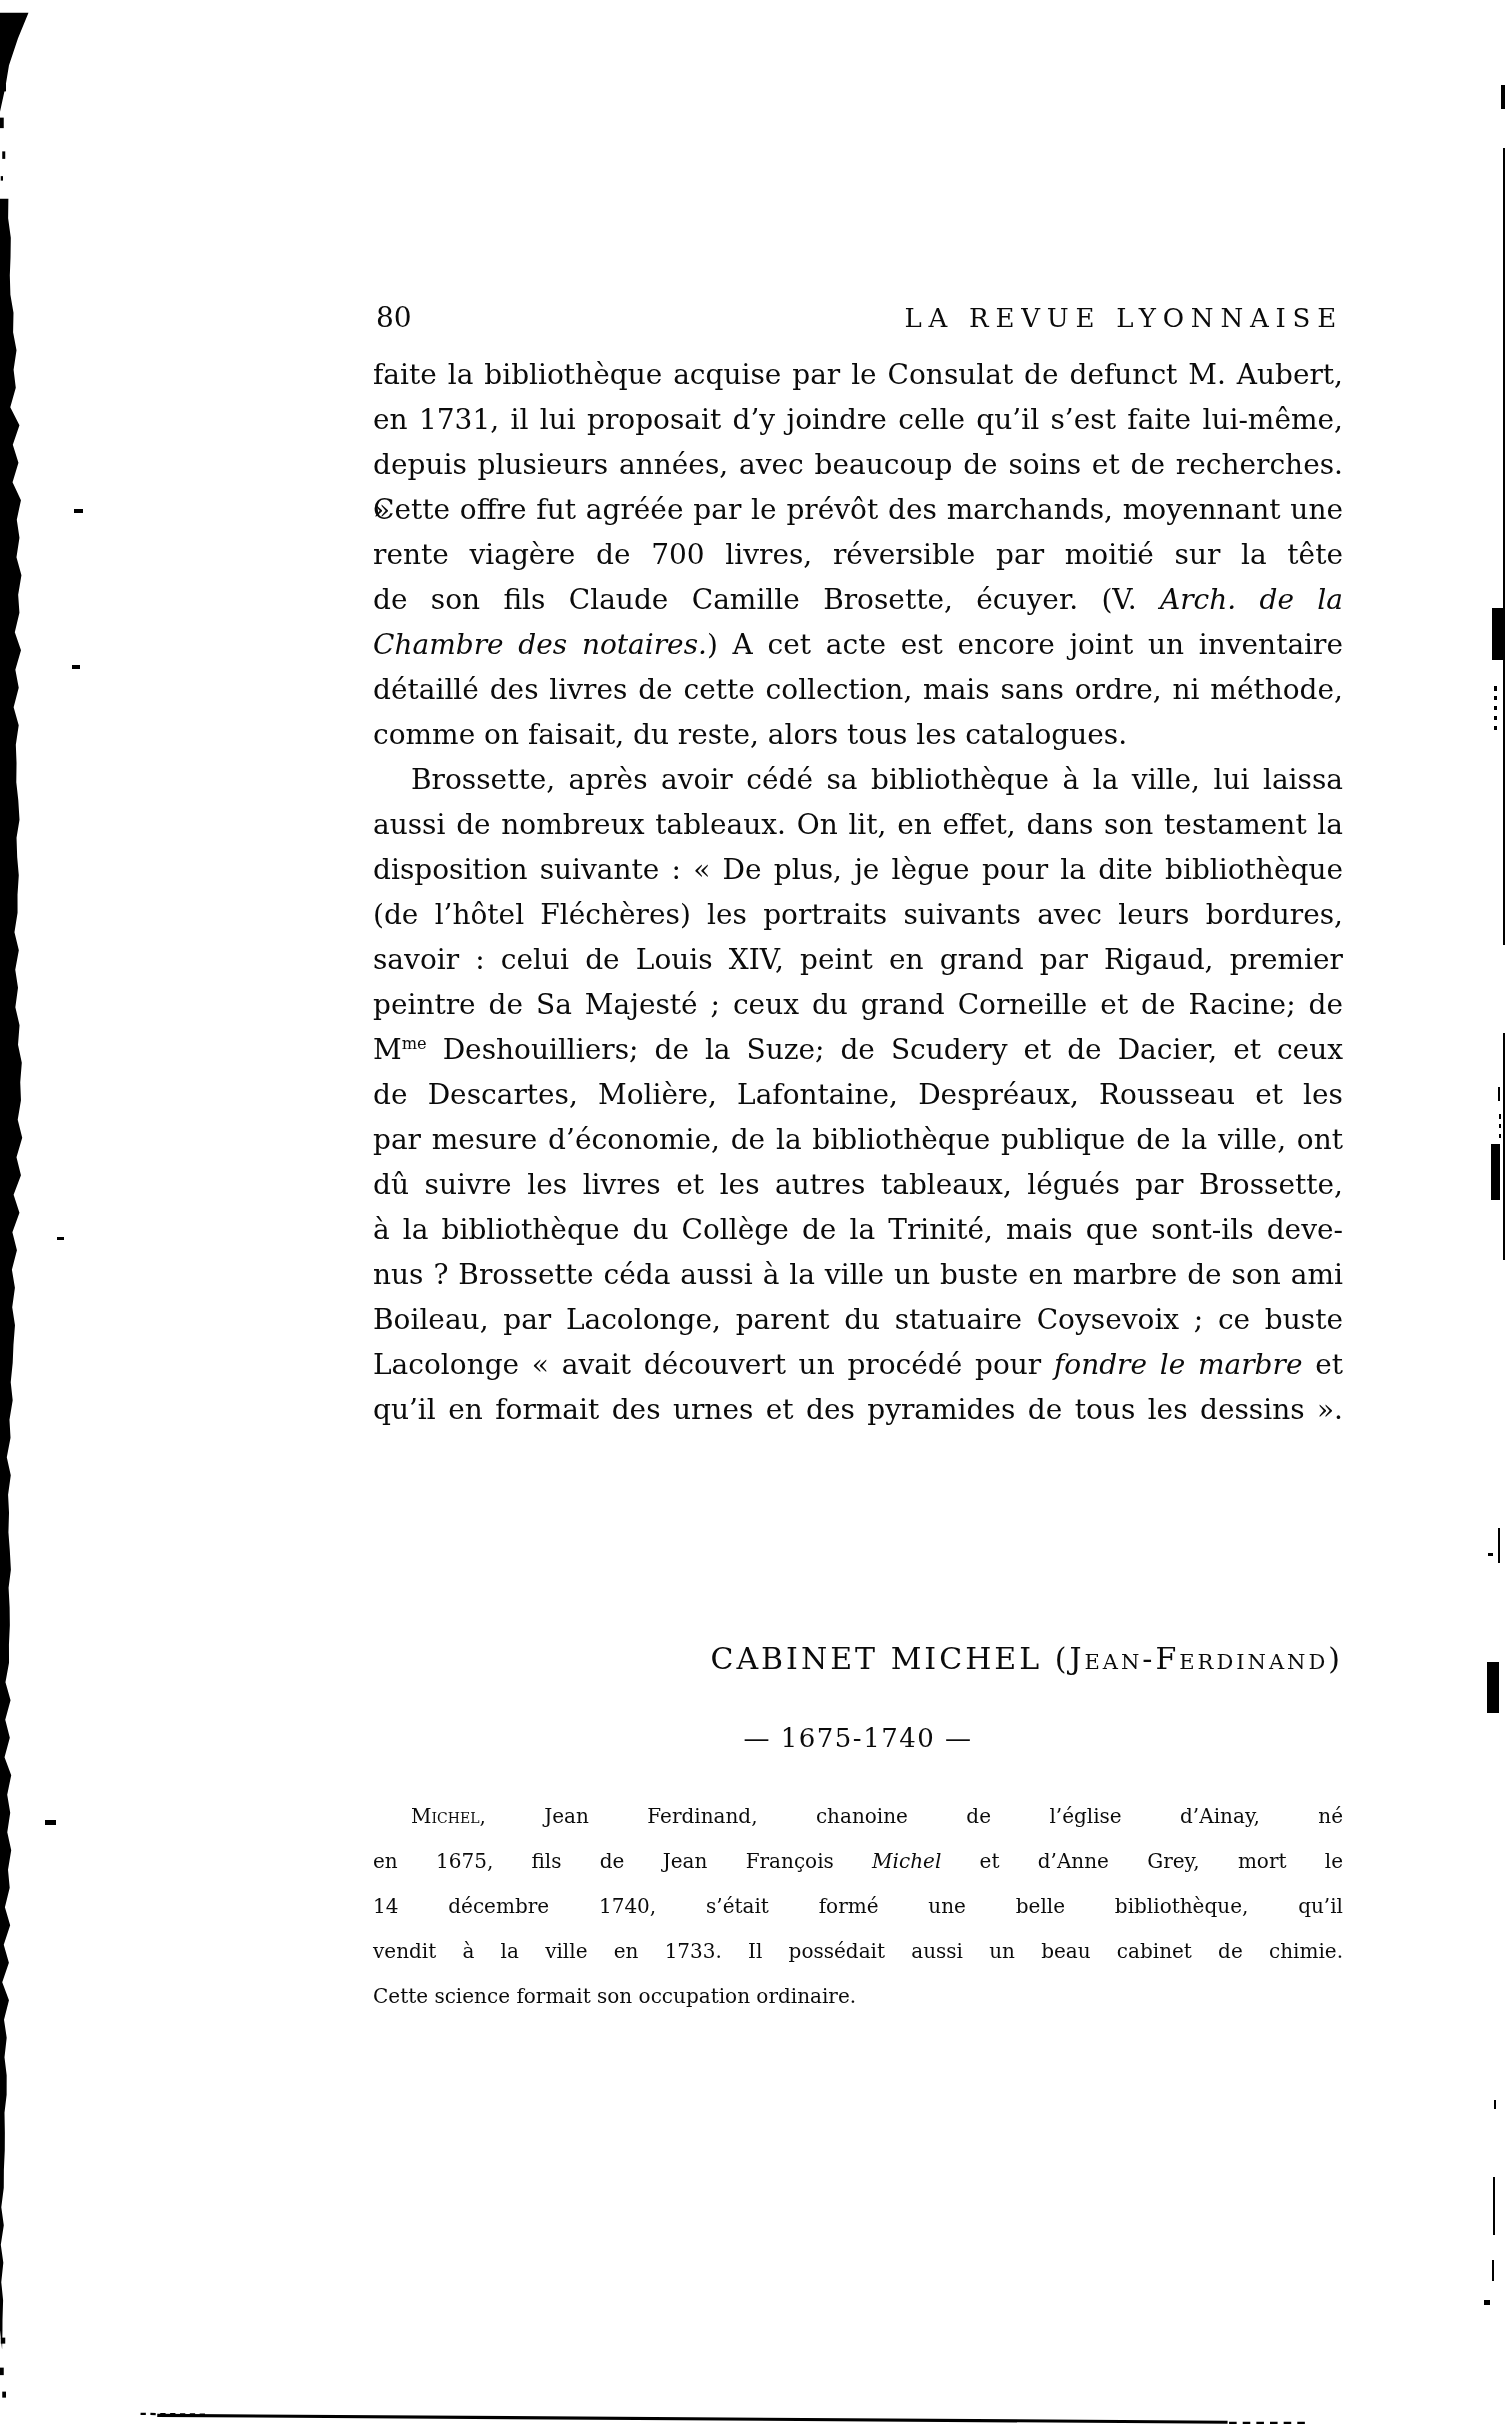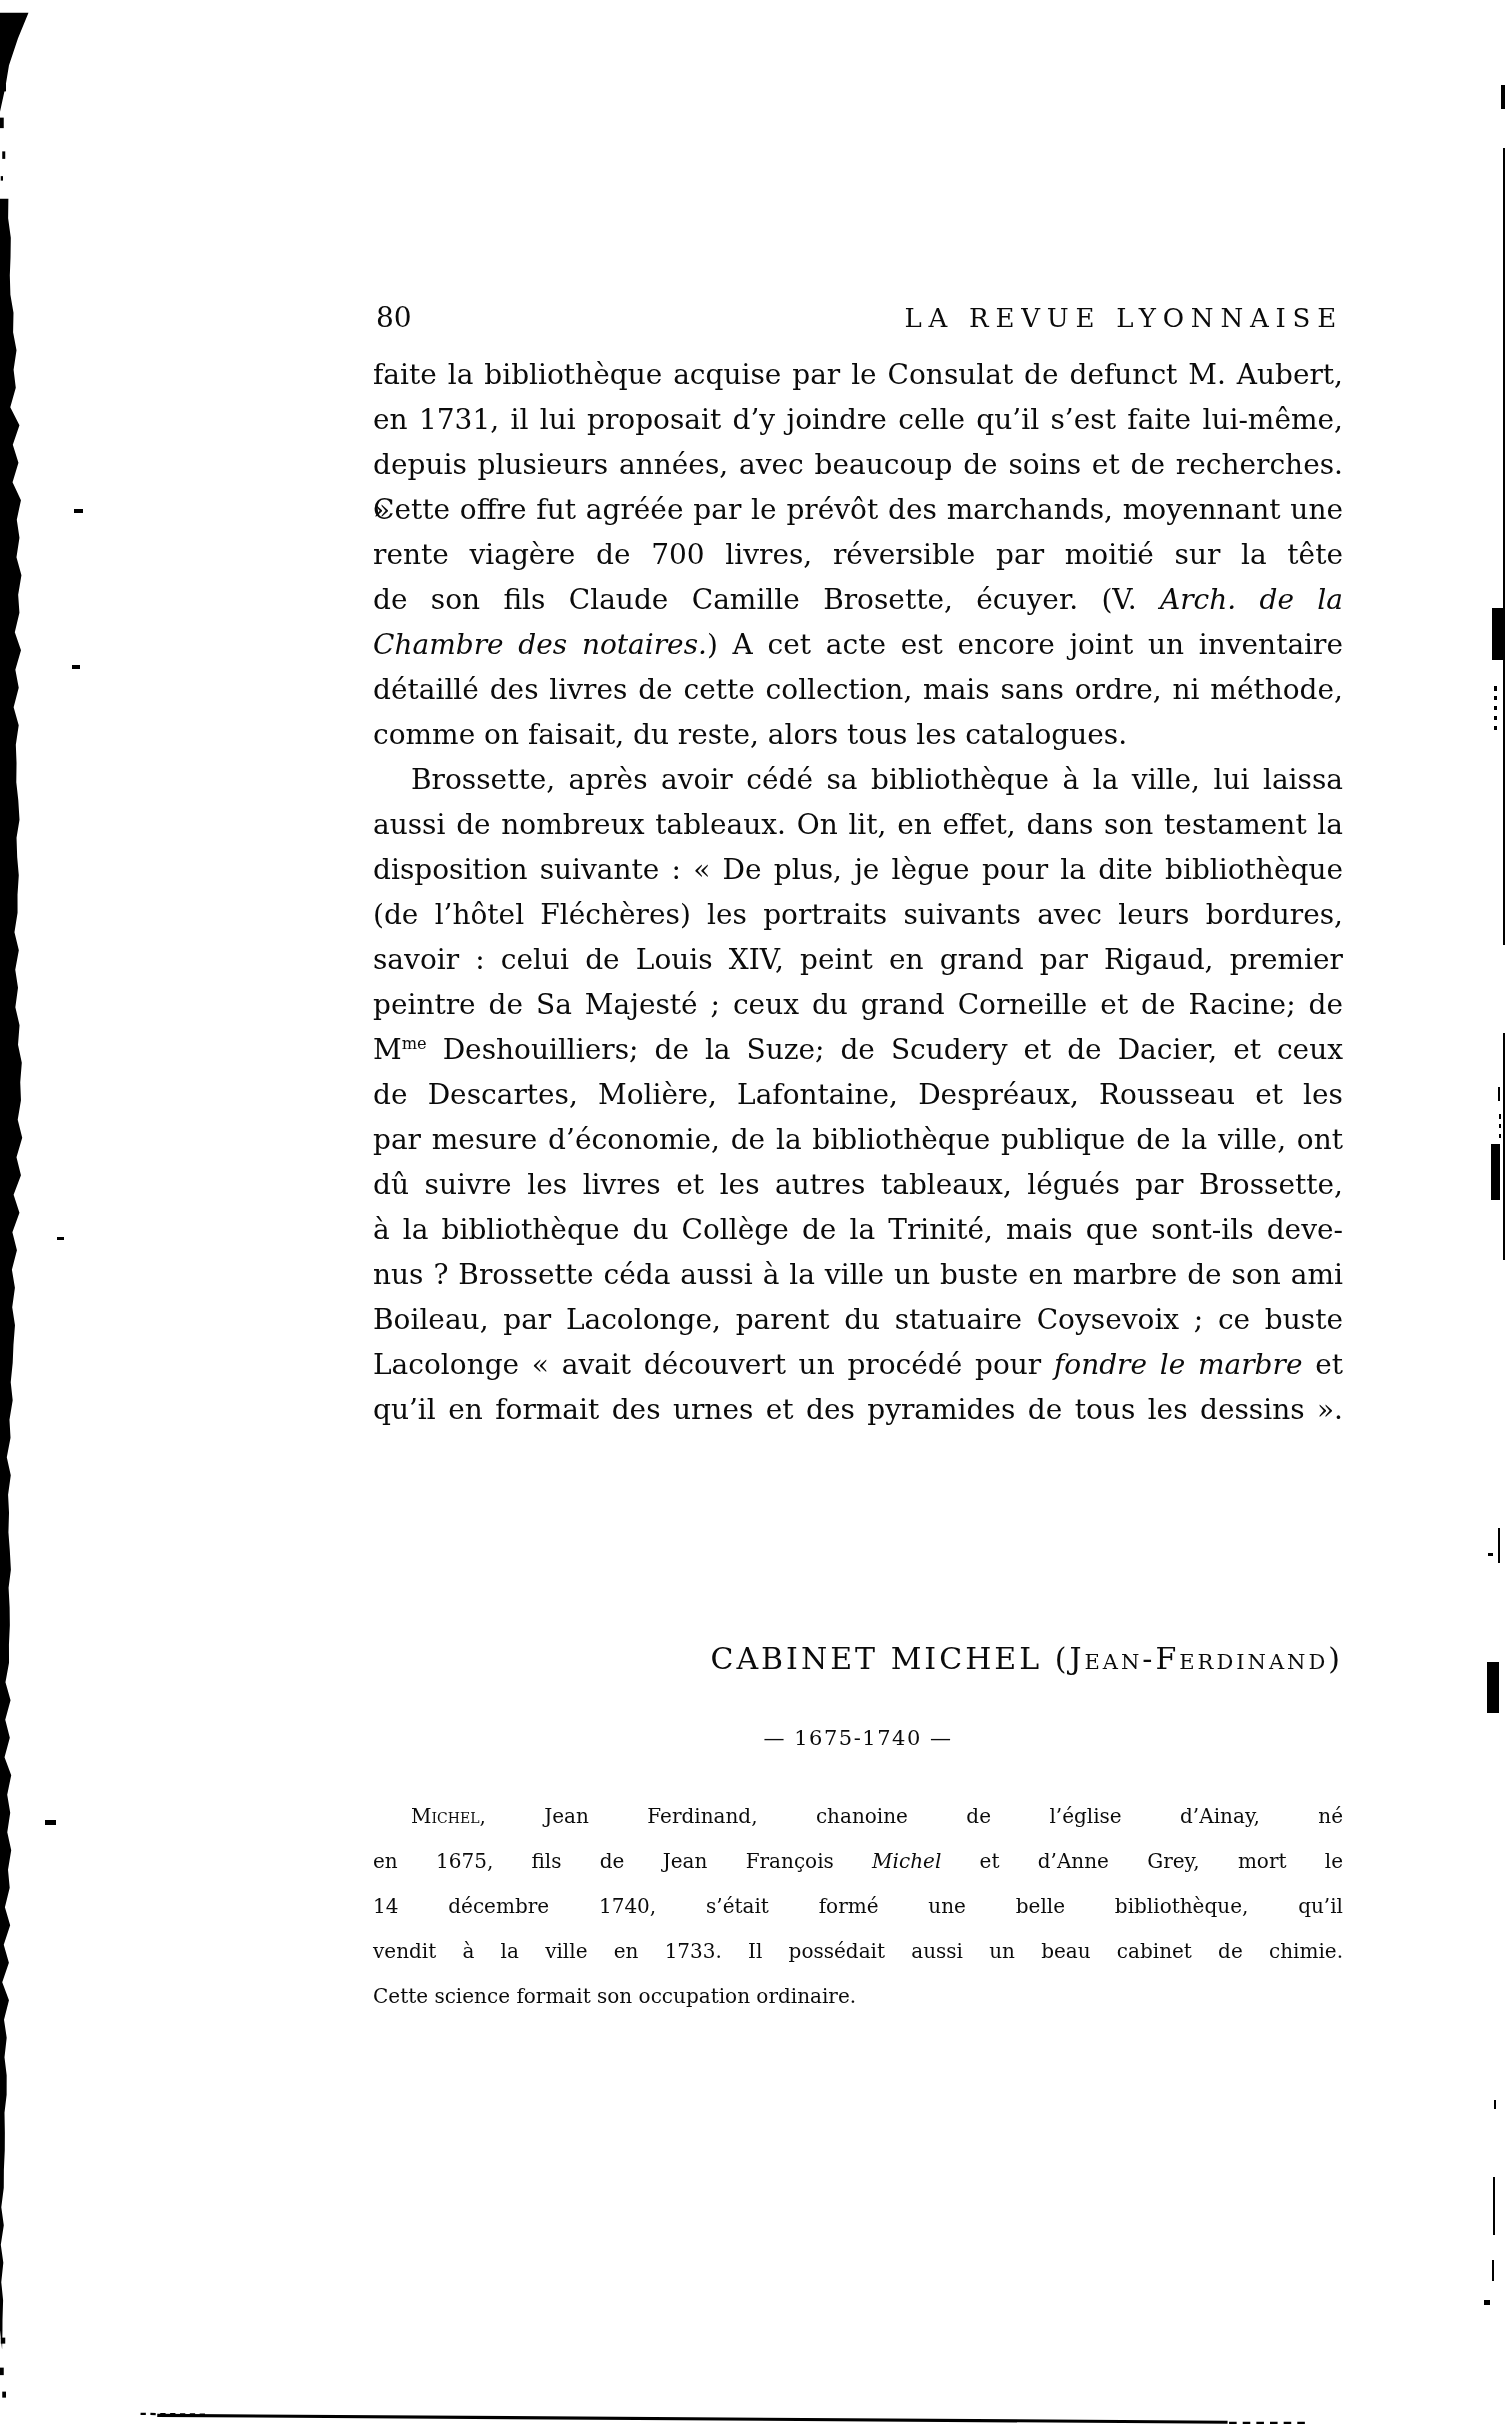--- a/index.html
+++ b/index.html
@@ -47,21 +47,21 @@
   .sec-head{
     position:absolute;left:373px;top:1592px;width:970px;
     text-align:right;
     font-size:30px;line-height:38px;
     letter-spacing:3px;
     margin-top:48px;
   }
   .sec-date{
     position:absolute;left:373px;top:1722px;width:970px;
     text-align:center;
-    font-size:21px;line-height:33px;
+    font-size:26px;line-height:33px;
     letter-spacing:1.5px;
   }
   .michel-par{
     position:absolute;left:373px;top:1794px;width:970px;
     font-size:20px;
   }
   
   .art{position:absolute;background:#000;}
   .art-dotted{
     position:absolute;

